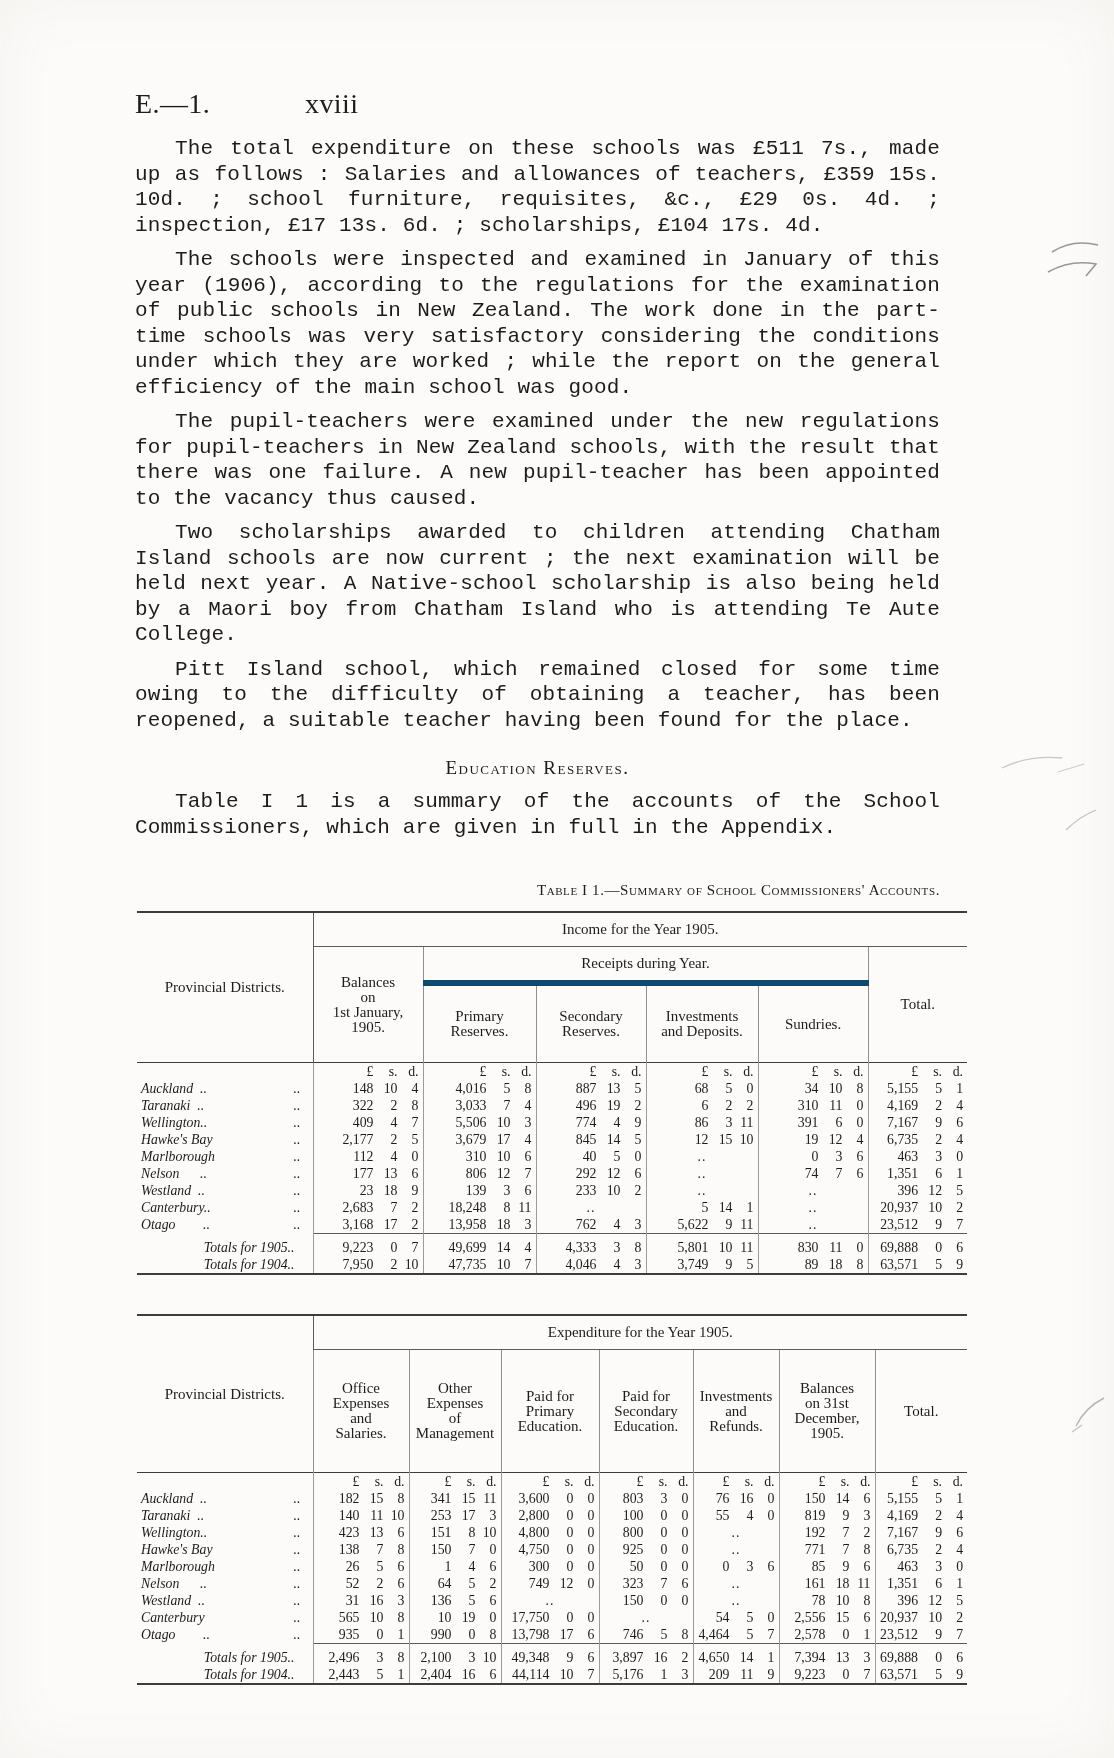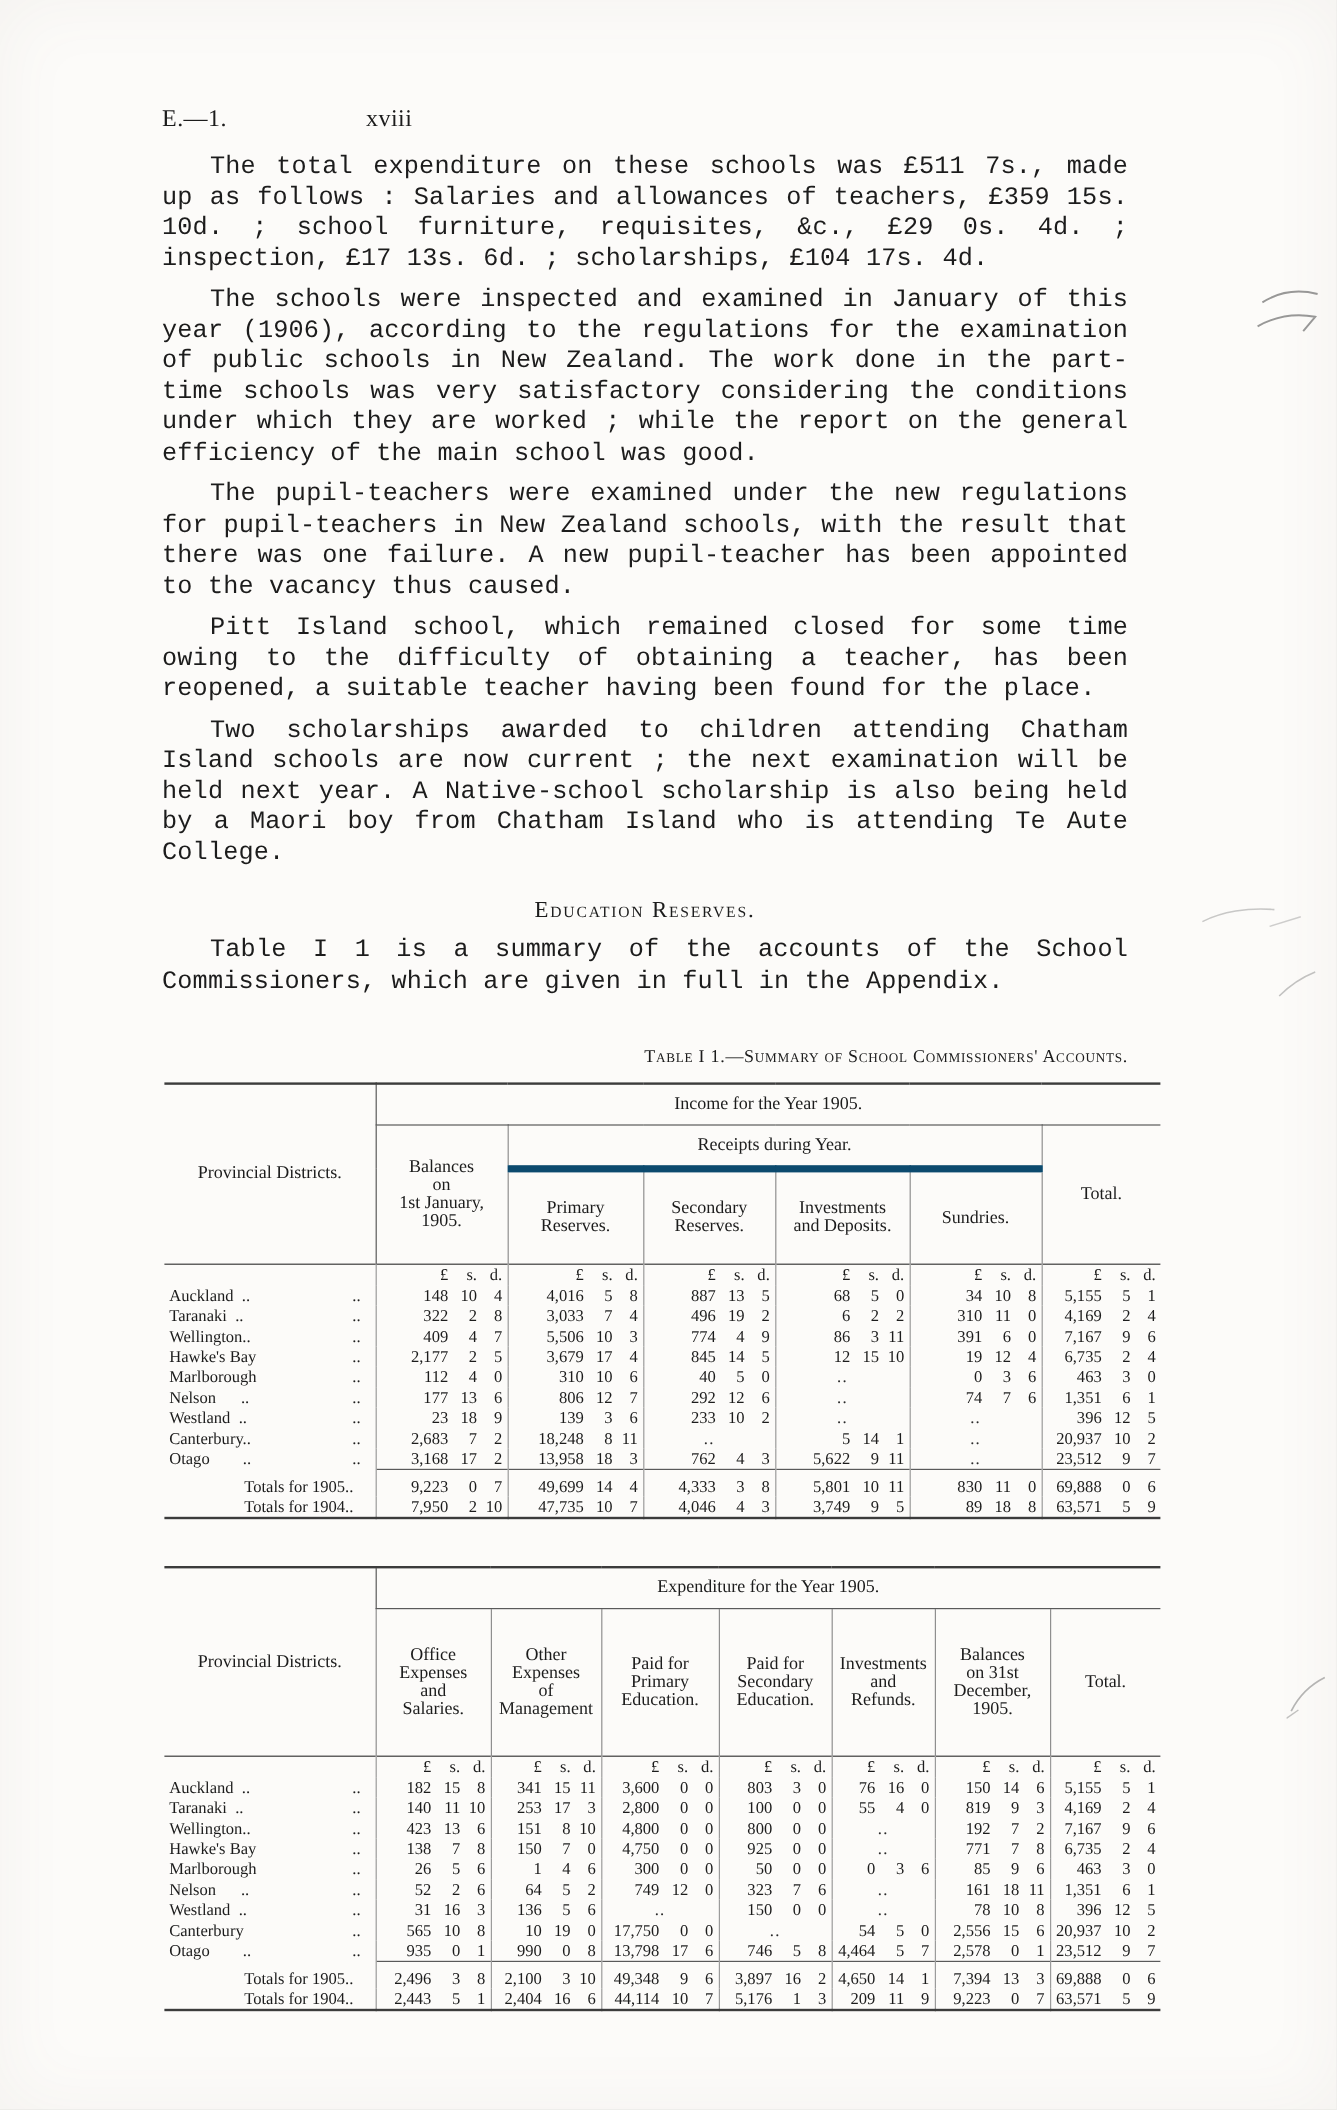--- a/index.html
+++ b/index.html
@@ -7,21 +7,21 @@
     position:relative;
     width:1114px;height:1758px;
     margin:0 auto;
     background:#fcfbf9;
     color:#1c1c1c;
     font-family:"Liberation Serif","DejaVu Serif",serif;
     overflow:hidden;
     box-shadow:inset 0 0 60px rgba(120,110,90,.06);
   }
   .content{padding:88px 174px 0 135px;}
-  .pagehead{display:flex;align-items:baseline;font-size:20px;letter-spacing:.4px;margin-bottom:16px;}
+  .pagehead{display:flex;align-items:baseline;font-size:28px;letter-spacing:.4px;margin-bottom:16px;}
   .docref{width:170px;}
   .pageno{flex:1;text-align:left;padding-right:120px;}
   p.body{
     font-size:21px;line-height:25.5px;text-align:justify;
     margin:0 0 9px 0;text-indent:40px;letter-spacing:.15px;font-family:Liberation Mono, monospace;
   }
   .sect-head{
     text-align:center;font-variant:small-caps;font-size:19px;letter-spacing:1.5px;
     margin:24px 0 10px 0;
   }
@@ -46,21 +46,21 @@
   table.t2 th.sub-h{height:116px;}
   table.acct tbody td{padding:0 4px;line-height:17px;vertical-align:baseline;}
   tr.units td{border-top:1.4px solid #3c3c3c;padding-top:5px;padding-bottom:2px;}
   td.money{border-left:1px solid #9b9b9b;}
   td.money .mrow{display:flex;}
   td.money .mL{flex:1;text-align:right;}
   td.money .mS{width:24px;text-align:right;}
   td.money .mD{width:21px;text-align:right;}
   td.money.empty{text-align:center;color:#2a2a2a;letter-spacing:1px;}
   td.dist{padding-left:8px;}
-  td.dist .cellrow{display:flex;}
+  td.dist .cellrow{display:flex;font-style:italic;}
   td.dist .trail{margin-left:auto;padding-right:8px;}
   tr.last-data td{padding-bottom:8px;}
   tr.totals-first td.money{border-top:1px solid #5a5a5a;padding-top:5px;}
   tr.totals-first td.dist{padding-top:5px;}
   tr.totals td.dist .cellrow{justify-content:flex-end;padding-right:14px;}
   tr.totals-last td{padding-bottom:14px;}
   .gap-t1{height:0px;}
   .pencil{position:absolute;pointer-events:none;}
 </style>
 </head>
@@ -70,22 +70,22 @@
   <div class="content">
 
     <div class="pagehead">
       <span class="docref">E.—1.</span>
       <span class="pageno">xviii</span>
     </div>
 
     <p class="body">The total expenditure on these schools was £511 7s., made up as follows : Salaries and allowances of teachers, £359 15s. 10d. ; school furniture, requisites, &amp;c., £29 0s. 4d. ; inspection, £17 13s. 6d. ; scholarships, £104 17s. 4d.</p>
     <p class="body">The schools were inspected and examined in January of this year (1906), according to the regulations for the examination of public schools in New Zealand. The work done in the part-time schools was very satisfactory considering the conditions under which they are worked ; while the report on the general efficiency of the main school was good.</p>
     <p class="body">The pupil-teachers were examined under the new regulations for pupil-teachers in New Zealand schools, with the result that there was one failure. A new pupil-teacher has been appointed to the vacancy thus caused.</p>
+    <p class="body">Two scholarships awarded to children attending Chatham Island schools are now current ; the next examination will be held next year. A Native-school scholarship is also being held by a Maori boy from Chatham Island who is attending Te Aute College.</p>
     <p class="body">Pitt Island school, which remained closed for some time owing to the difficulty of obtaining a teacher, has been reopened, a suitable teacher having been found for the place.</p>
-    <p class="body">Two scholarships awarded to children attending Chatham Island schools are now current ; the next examination will be held next year. A Native-school scholarship is also being held by a Maori boy from Chatham Island who is attending Te Aute College.</p>
 
     <div class="sect-head">Education Reserves.</div>
 
     <p class="body">Table I 1 is a summary of the accounts of the School Commissioners, which are given in full in the Appendix.</p>
 
     <div class="tbl-caption">Table I 1.—Summary of School Commissioners' Accounts.</div>
 
     <table class="acct t1">
       <colgroup>
         <col style="width:176px">

